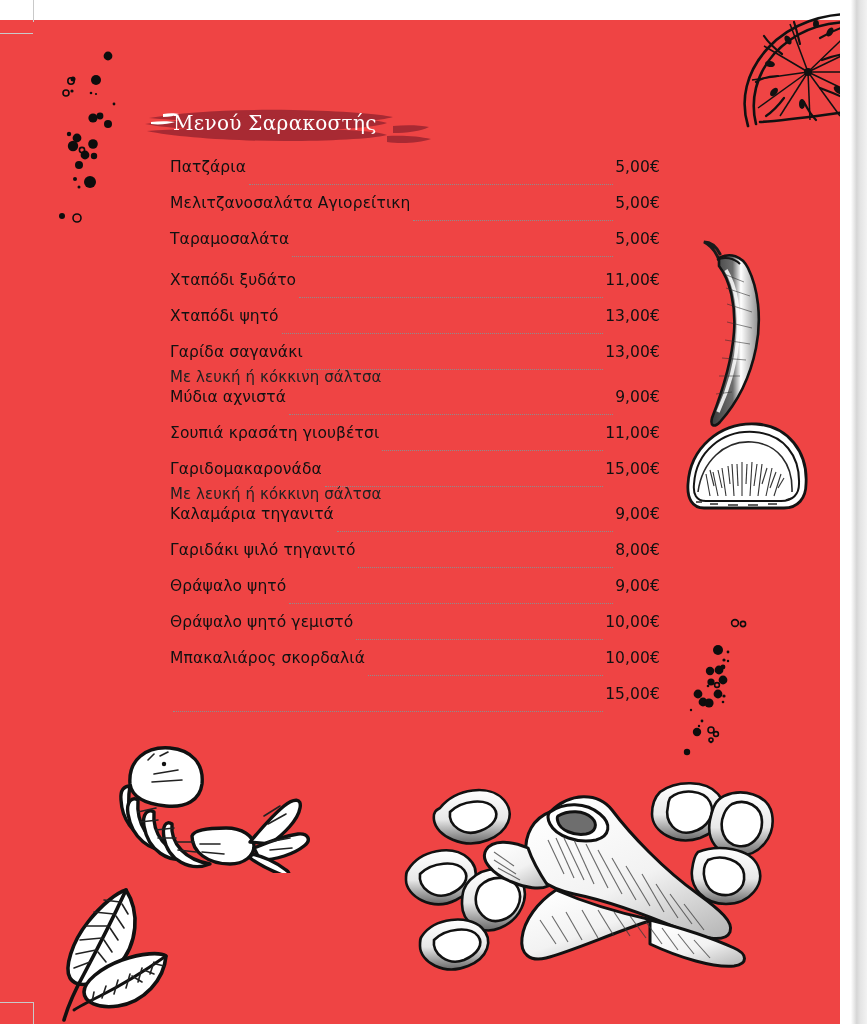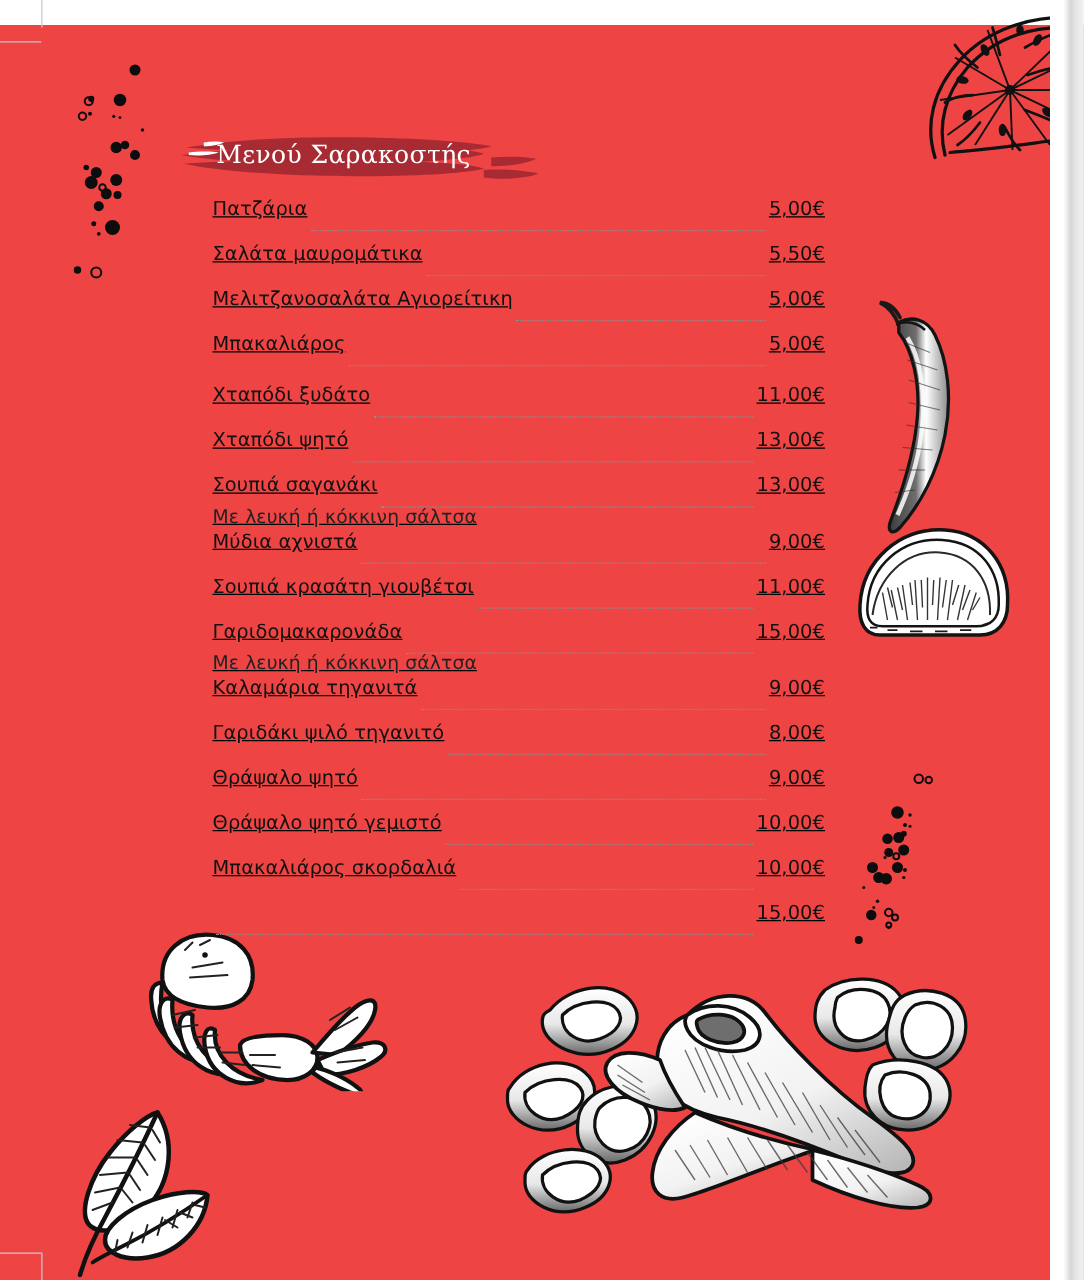--- a/index.html
+++ b/index.html
@@ -65,21 +65,20 @@
     color: #ffffff;
     letter-spacing: 0.3px;
     white-space: nowrap;
   }
 
   
   #menu-list {
     position: absolute;
     left: 170px; top: 138px;
     width: 490px;
-    text-decoration: underline;
   }
   .menu-entry { margin-bottom: 0px; }
 
   .menu-row {
     display: flex;
     align-items: baseline;
     width: 100%;
     height: 31px;
   }
   .item-name {
@@ -494,37 +493,29 @@
       <div class="menu-entry">
         <div class="menu-row">
           <span class="item-name">Πατζάρια</span>
           <span class="leader"></span>
           <span class="item-price">5,00€</span>
         </div>
         <div class="entry-gap"></div>
       </div>
       <div class="menu-entry">
         <div class="menu-row">
-          <span class="item-name">Σαλάτα μαυρομάτικα</span>
-          <span class="leader"></span>
-          <span class="item-price">5,50€</span>
-        </div>
-        <div class="entry-gap"></div>
-      </div>
-      <div class="menu-entry">
-        <div class="menu-row">
           <span class="item-name">Μελιτζανοσαλάτα Αγιορείτικη</span>
           <span class="leader"></span>
           <span class="item-price">5,00€</span>
         </div>
         <div class="entry-gap"></div>
       </div>
       <div class="menu-entry">
         <div class="menu-row">
-          <span class="item-name">Μπακαλιάρος</span>
+          <span class="item-name">Ταραμοσαλάτα</span>
           <span class="leader"></span>
           <span class="item-price">5,00€</span>
         </div>
         <div class="entry-gap"></div>
       </div>
       <div class="menu-entry">
         <div class="entry-gap"></div>
       </div>
       <div class="menu-entry">
         <div class="menu-row">
@@ -537,21 +528,21 @@
       <div class="menu-entry">
         <div class="menu-row">
           <span class="item-name">Χταπόδι ψητό</span>
           <span class="leader"></span>
           <span class="item-price">13,00€</span>
         </div>
         <div class="entry-gap"></div>
       </div>
       <div class="menu-entry">
         <div class="menu-row">
-          <span class="item-name">Σουπιά σαγανάκι</span>
+          <span class="item-name">Γαρίδα σαγανάκι</span>
           <span class="leader"></span>
           <span class="item-price">13,00€</span>
         </div>
         <div class="item-note">Με λευκή ή κόκκινη σάλτσα</div>
       </div>
       <div class="menu-entry">
         <div class="menu-row">
           <span class="item-name">Μύδια αχνιστά</span>
           <span class="leader"></span>
           <span class="item-price">9,00€</span>

